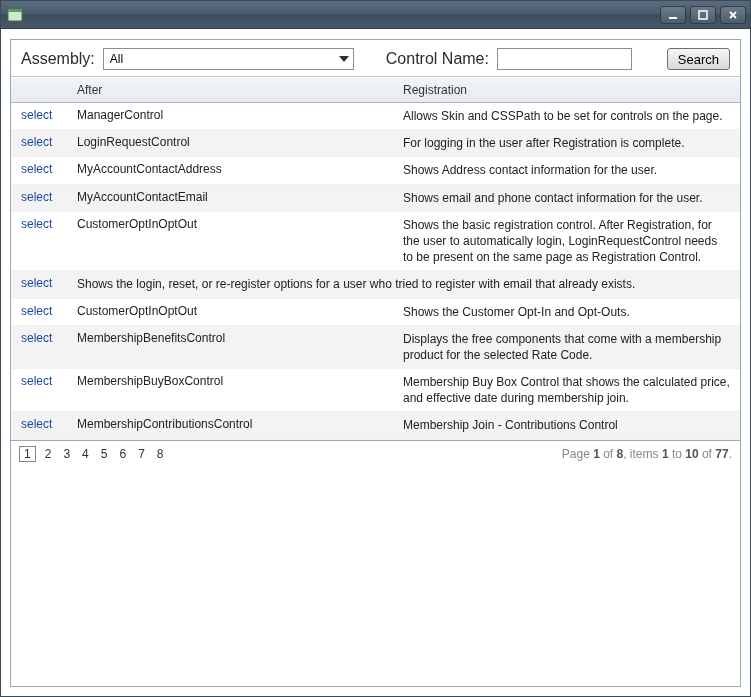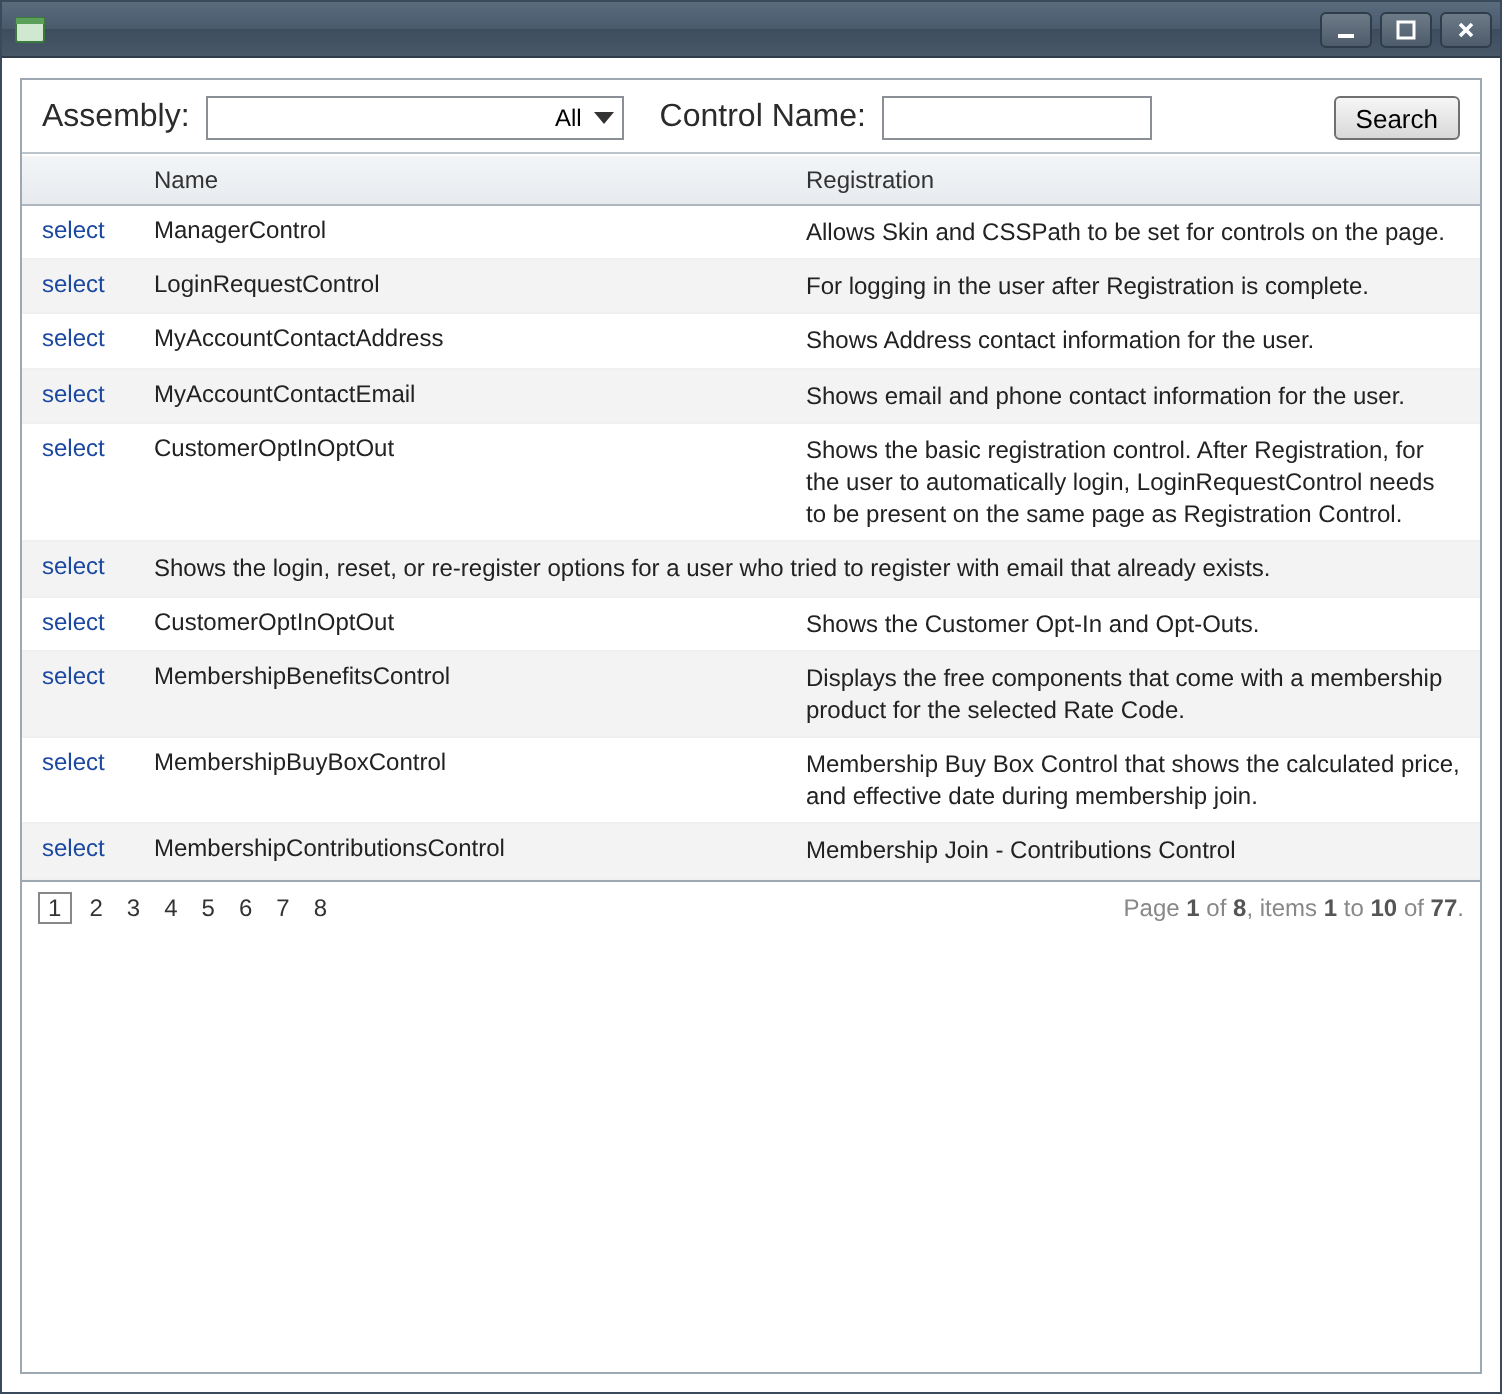--- a/index.html
+++ b/index.html
@@ -56,27 +56,26 @@
 }
 .filter-row {
   display: flex;
   align-items: center;
   padding: 8px 10px 6px 10px;
   gap: 8px;
 }
 .label { font-size: 16px; color: #2b2b2b; }
 .select-box {
   position: relative;
-  width: 209px; height: 22px;
+  width: 251px; height: 22px;
   border: 1px solid #8a8f95;
   background: #fff;
   display: flex; align-items: center;
   padding: 0 20px 0 6px;
   font-size: 12px;
-  justify-content: flex-end;
 }
 .select-box .arrow {
   position: absolute; right: 4px; top: 50%; transform: translateY(-50%);
   width:0;height:0;border-left:5px solid transparent;border-right:5px solid transparent;border-top:6px solid #333;
 }
 .text-input {
   width: 135px; height: 22px;
   border: 1px solid #8a8f95;
   padding: 0 4px; font-size: 12px;
 }
@@ -167,31 +166,31 @@
 
   <div class="content-wrap">
     <div class="panel">
 
       <div class="filter-row">
         <span class="label">Assembly:</span>
         <div class="select-box">
           <span>All</span>
           <span class="arrow"></span>
         </div>
-        <span class="label" style="margin-left:10px">Control Name:</span>
+        <span class="label" style="margin-left:24px">Control Name:</span>
         <input class="text-input" type="text" value="" style="">
         <span class="spacer"></span>
         <button class="search-btn">Search</button>
       </div>
 
       <div class="grid-container" style="flex:1;">
         <div class="grid">
           <div class="grid-header">
             <div class="col-sel"></div>
-            <div class="col-name">Name</div>
+            <div class="col-name">After</div>
             <div class="col-desc">Registration</div>
           </div>
           <div class="grid-body" id="grid-body">
               <div class="row">
                 <div class="c-sel"><a>select</a></div>
                 <div class="c-name">ManagerControl</div>
                 <div class="c-desc">Allows Skin and CSSPath to be set for controls on the page.</div>
               </div>
               <div class="row">
                 <div class="c-sel"><a>select</a></div>

